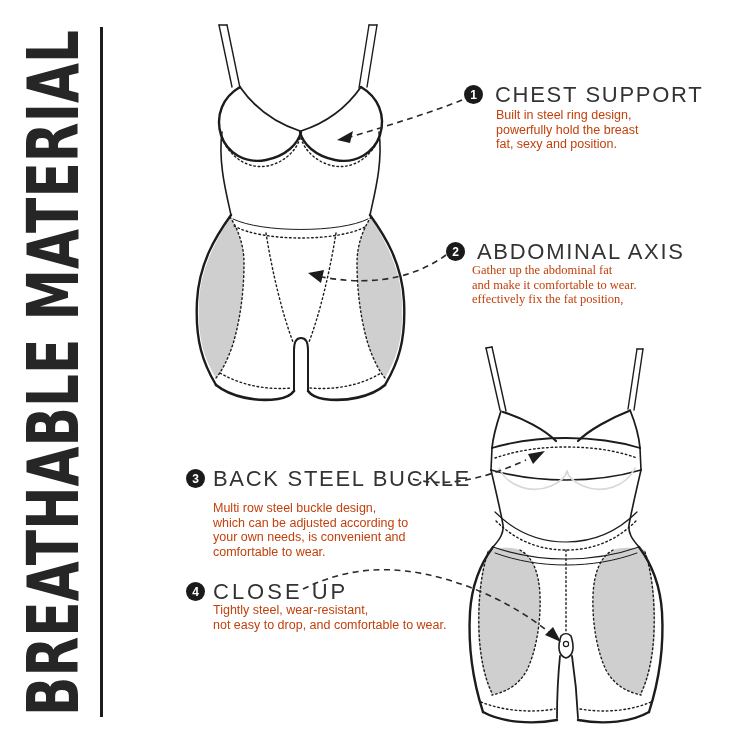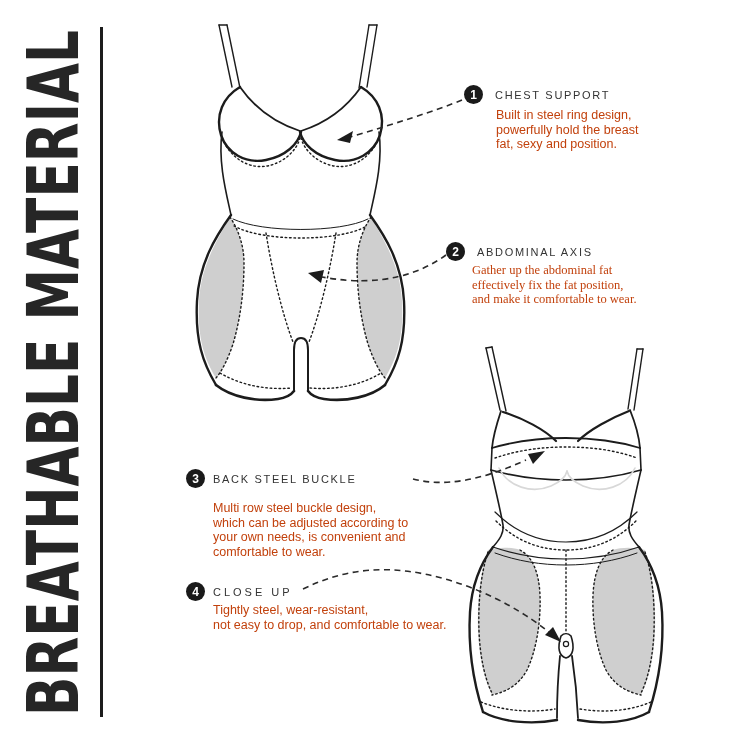--- a/index.html
+++ b/index.html
@@ -8,21 +8,21 @@
     font-family:"Liberation Sans",sans-serif;overflow:hidden;
   }
   .artwork{position:absolute;left:0;top:0;}
   .callout{position:absolute;}
   .badge{
     position:absolute;left:0;top:0;width:19px;height:19px;border-radius:50%;
     background:#1a1a1a;color:#ffffff;font-size:12px;font-weight:bold;
     display:flex;align-items:center;justify-content:center;line-height:1;
   }
   .callout-title{
-    position:absolute;top:1px;font-size:11px;letter-spacing:1.7px;
+    position:absolute;top:1px;font-size:22px;letter-spacing:1.7px;
     color:#333333;white-space:nowrap;line-height:18px;
   }
   .callout-desc{
     position:absolute;font-size:12.5px;line-height:14.6px;color:#c2410c;
     white-space:nowrap;
   }
 </style>
 </head>
 <body>
 
@@ -162,22 +162,22 @@
       <div>powerfully hold the breast</div>
       <div>fat, sexy and position.</div>
     </div>
   </div>
 
   <div class="callout" style="left:446px;top:242px;">
     <div class="badge">2</div>
     <div class="callout-title" style="left:31px;">ABDOMINAL AXIS</div>
     <div class="callout-desc" style="left:26px;top:21px;font-family:Liberation Serif, serif;">
       <div>Gather up the abdominal fat</div>
+      <div>and make it comfortable to wear.</div>
       <div>effectively fix the fat position,</div>
-      <div>and make it comfortable to wear.</div>
     </div>
   </div>
 
   <div class="callout" style="left:186px;top:469px;">
     <div class="badge">3</div>
     <div class="callout-title" style="left:27px;">BACK STEEL BUCKLE</div>
     <div class="callout-desc" style="left:27px;top:32px;">
       <div>Multi row steel buckle design,</div>
       <div>which can be adjusted according to</div>
       <div>your own needs, is convenient and</div>

